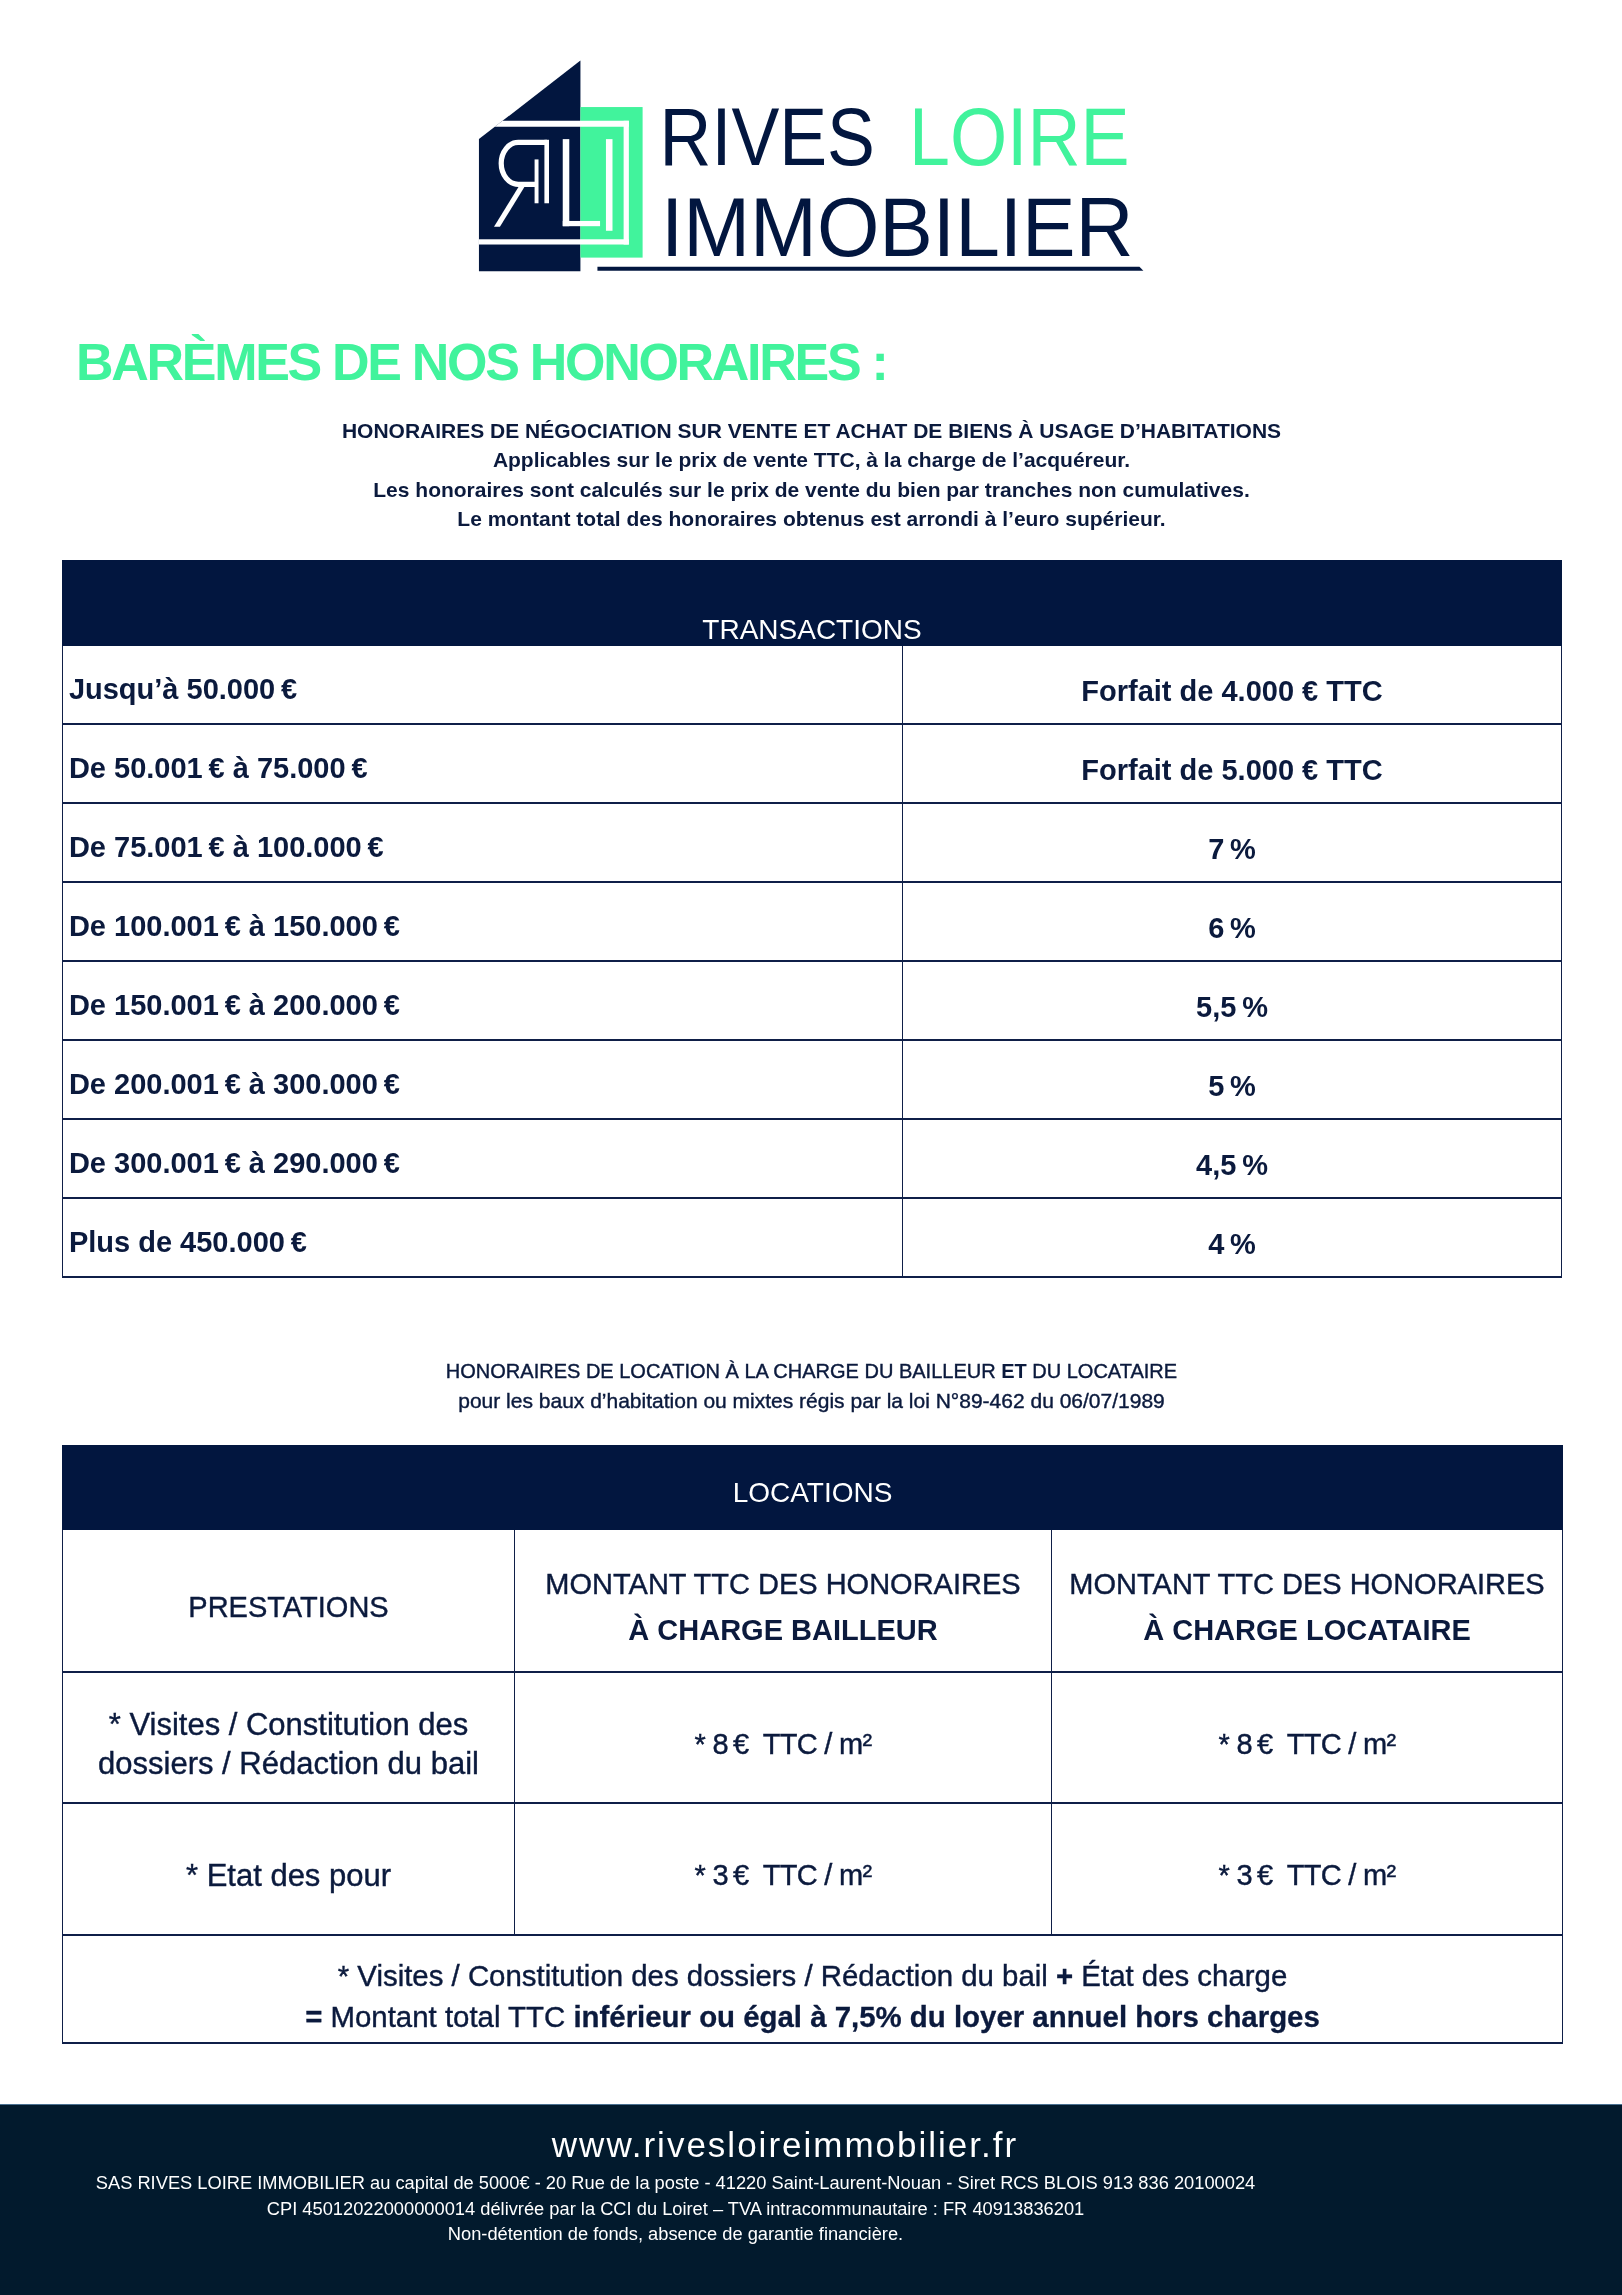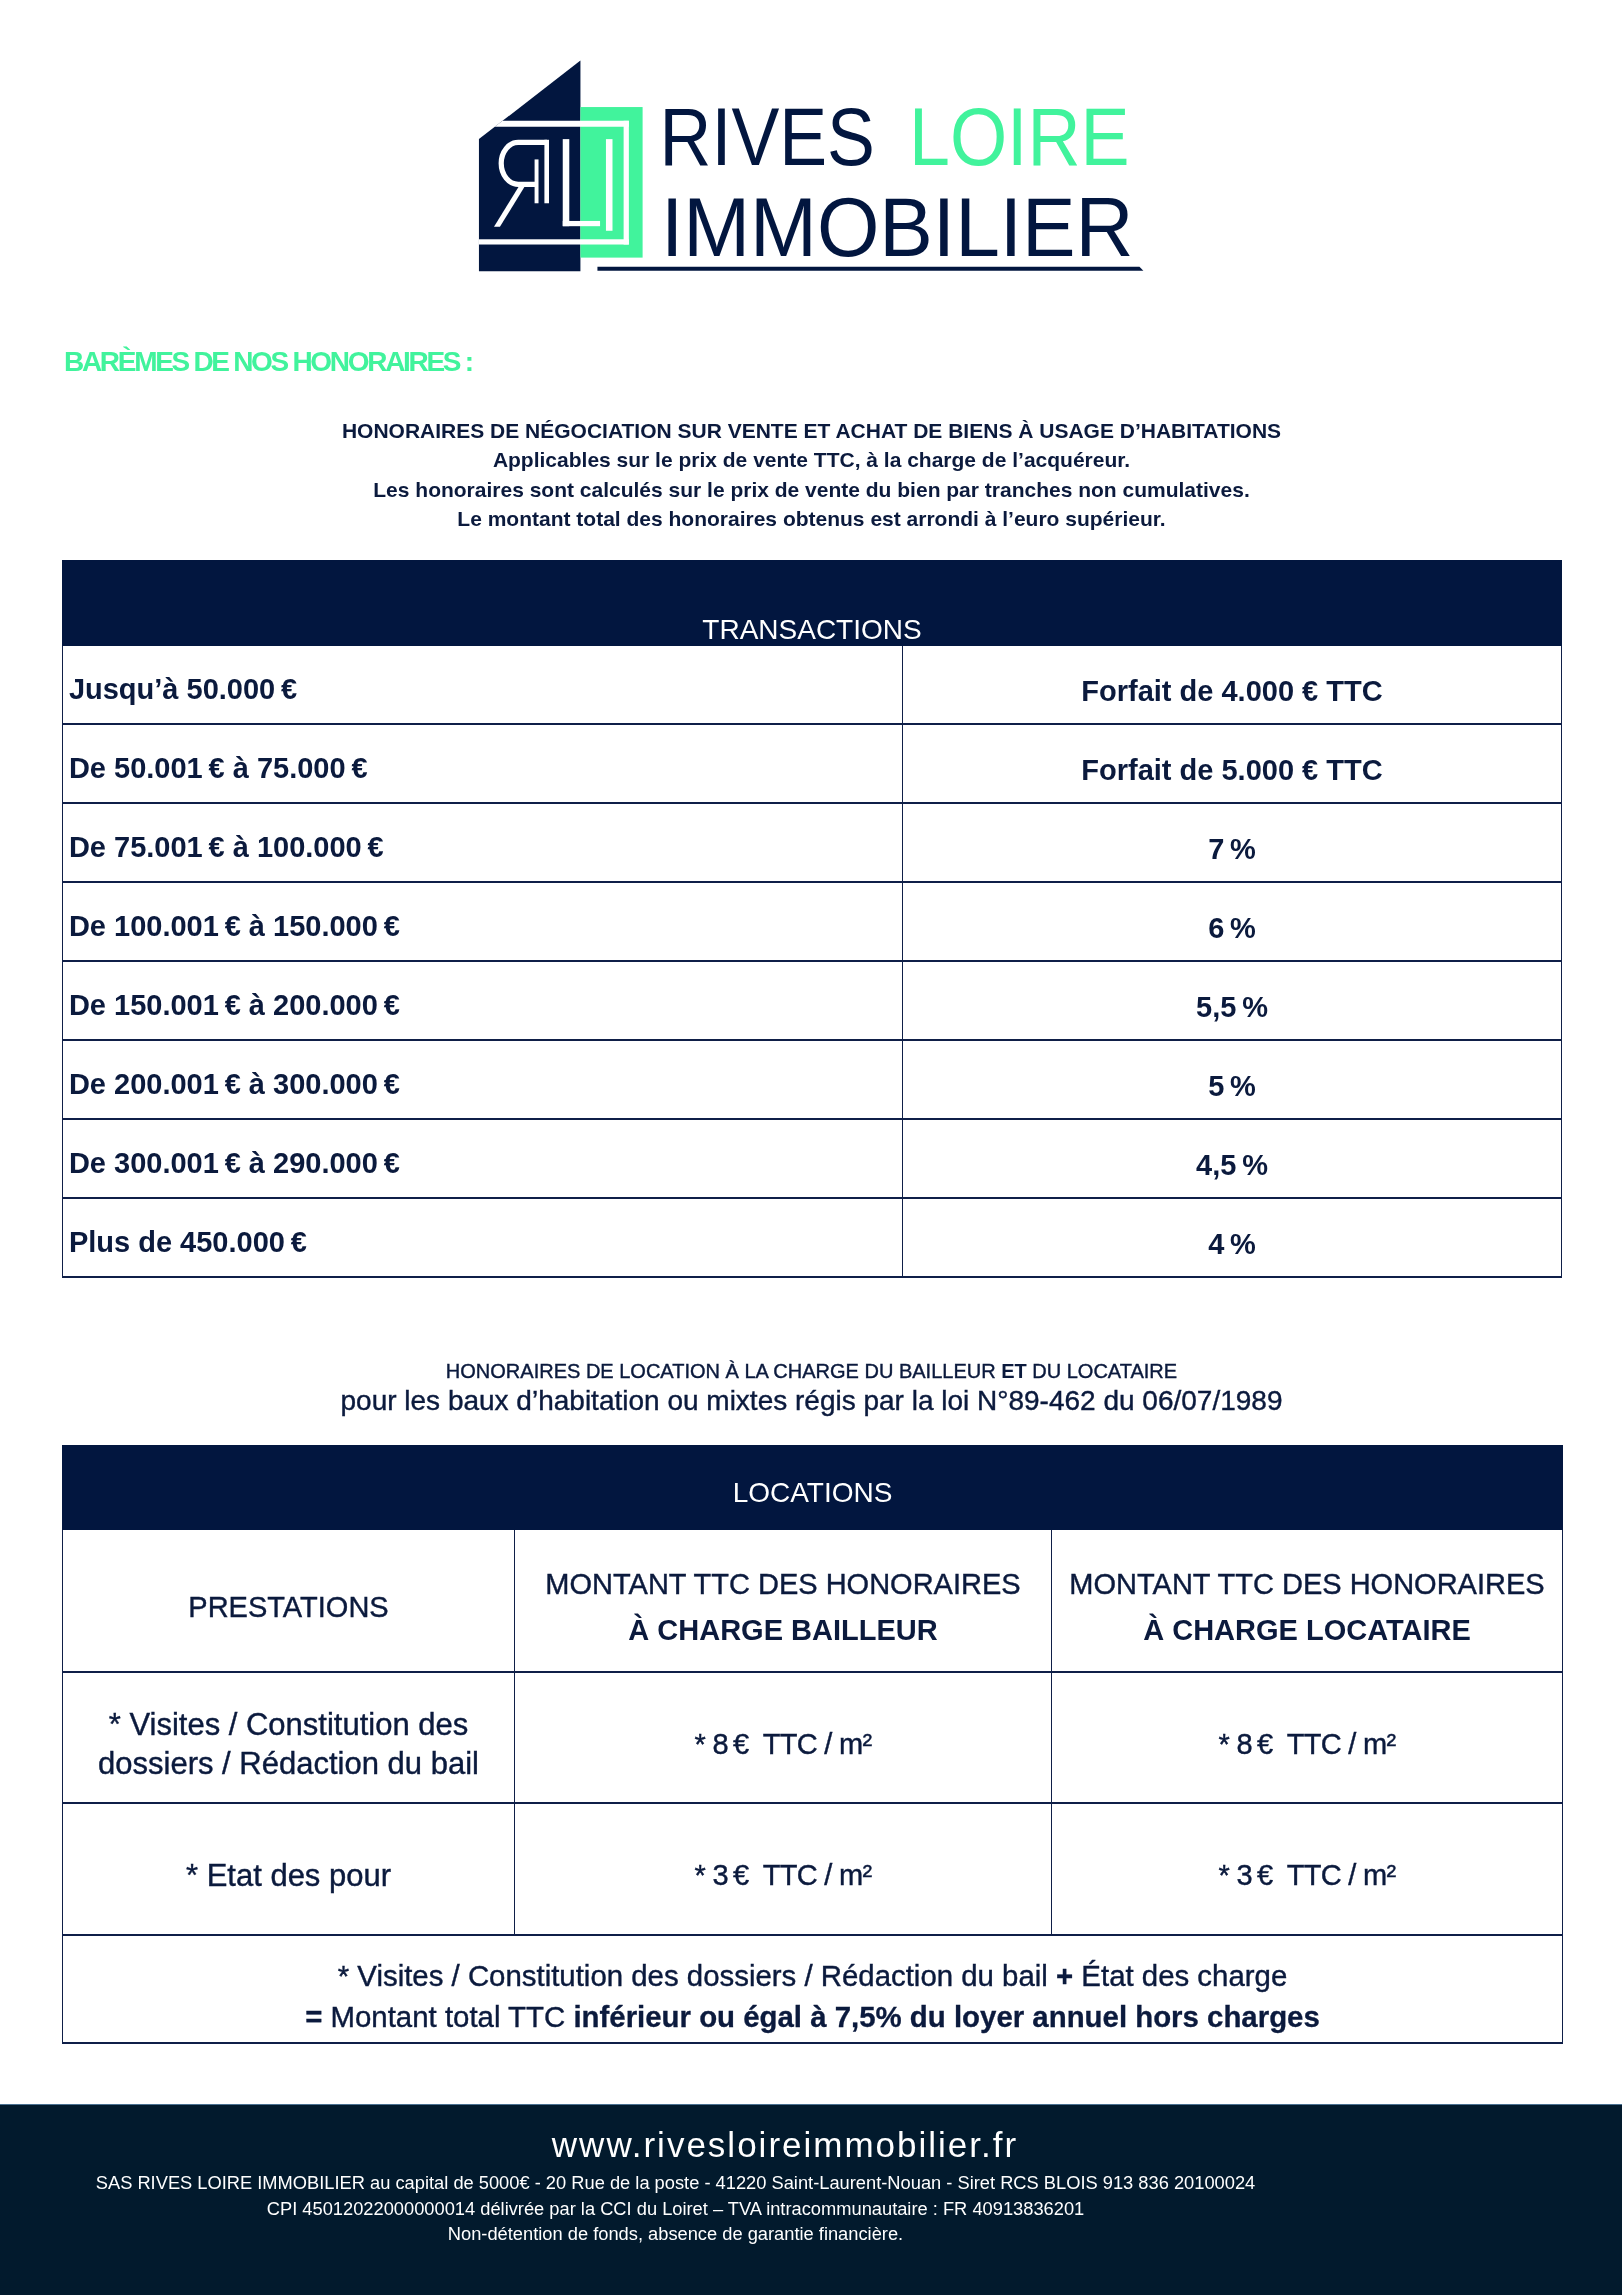--- a/index.html
+++ b/index.html
@@ -5,38 +5,38 @@
   *{box-sizing:border-box;margin:0;padding:0}
   html,body{width:1623px;height:2295px}
   body{position:relative;background:#ffffff;font-family:"Liberation Sans",sans-serif;color:#0b1a3d;overflow:hidden}
   .abs{position:absolute}
   .med{-webkit-text-stroke:0.4px currentColor}
 
   
   .logo{position:absolute;left:458px;top:46px;width:707px;height:236px}
 
   
-  .heading{left:64px;top:343px;font-size:28px;line-height:38px;font-weight:bold;color:#41f39c;letter-spacing:-2.3px;white-space:nowrap}
+  .heading{left:76px;top:343px;font-size:52px;line-height:38px;font-weight:bold;color:#41f39c;letter-spacing:-2.3px;white-space:nowrap}
 
   
   .intro1{left:0;top:416px;width:1623px;text-align:center}
   .intro1 .ln{height:29.4px;line-height:29.4px;white-space:nowrap;font-weight:bold;font-size:21px}
   .intro1 .ln.first{font-size:21px}
 
   
   .t1{left:62px;top:560px;width:1500px}
   .t1-head{height:86px;background:#02163f;color:#ffffff;font-size:28px;display:flex;align-items:flex-end;justify-content:center;padding-top:11.8px;white-space:nowrap}
   .t1-row{height:79px;display:grid;grid-template-columns:840px 1fr;border-left:1.3px solid #0f1f48;border-right:1.3px solid #0f1f48;border-bottom:2px solid #0f1f48}
   .t1-row .c1{border-right:1.3px solid #0f1f48;display:flex;align-items:center;padding-left:5.9px;padding-top:9.2px;font-size:29px;font-weight:bold;white-space:nowrap}
   .t1-row .c2{display:flex;align-items:center;justify-content:center;padding-top:13px;font-size:29px;font-weight:bold;white-space:nowrap}
 
   
   .intro2{left:0;top:1356px;width:1623px;text-align:center}
   .intro2 .ln{height:30px;line-height:30px;white-space:nowrap;font-size:20px}
-  .intro2 .ln.second{font-size:28px}
+  .intro2 .ln.second{font-size:21px}
   .intro2 b{font-weight:bold;-webkit-text-stroke:0}
 
   
   .t2{left:62px;top:1445px;width:1501px}
   .t2-head{height:85px;background:#02163f;color:#ffffff;font-size:28px;display:flex;align-items:center;justify-content:center;padding-top:11.8px;white-space:nowrap}
   .t2-row{display:grid;grid-template-columns:452px 537px 1fr;border-left:1.3px solid #0f1f48;border-right:1.3px solid #0f1f48;border-bottom:2px solid #0f1f48}
   .t2-row .cell{display:flex;flex-direction:column;align-items:center;justify-content:center;padding-top:13px;text-align:center}
   .t2-row .cell.bd{border-right:1.3px solid #0f1f48}
   .t2-row.hdr{height:143px}
   .t2-row.r1{height:131px}

